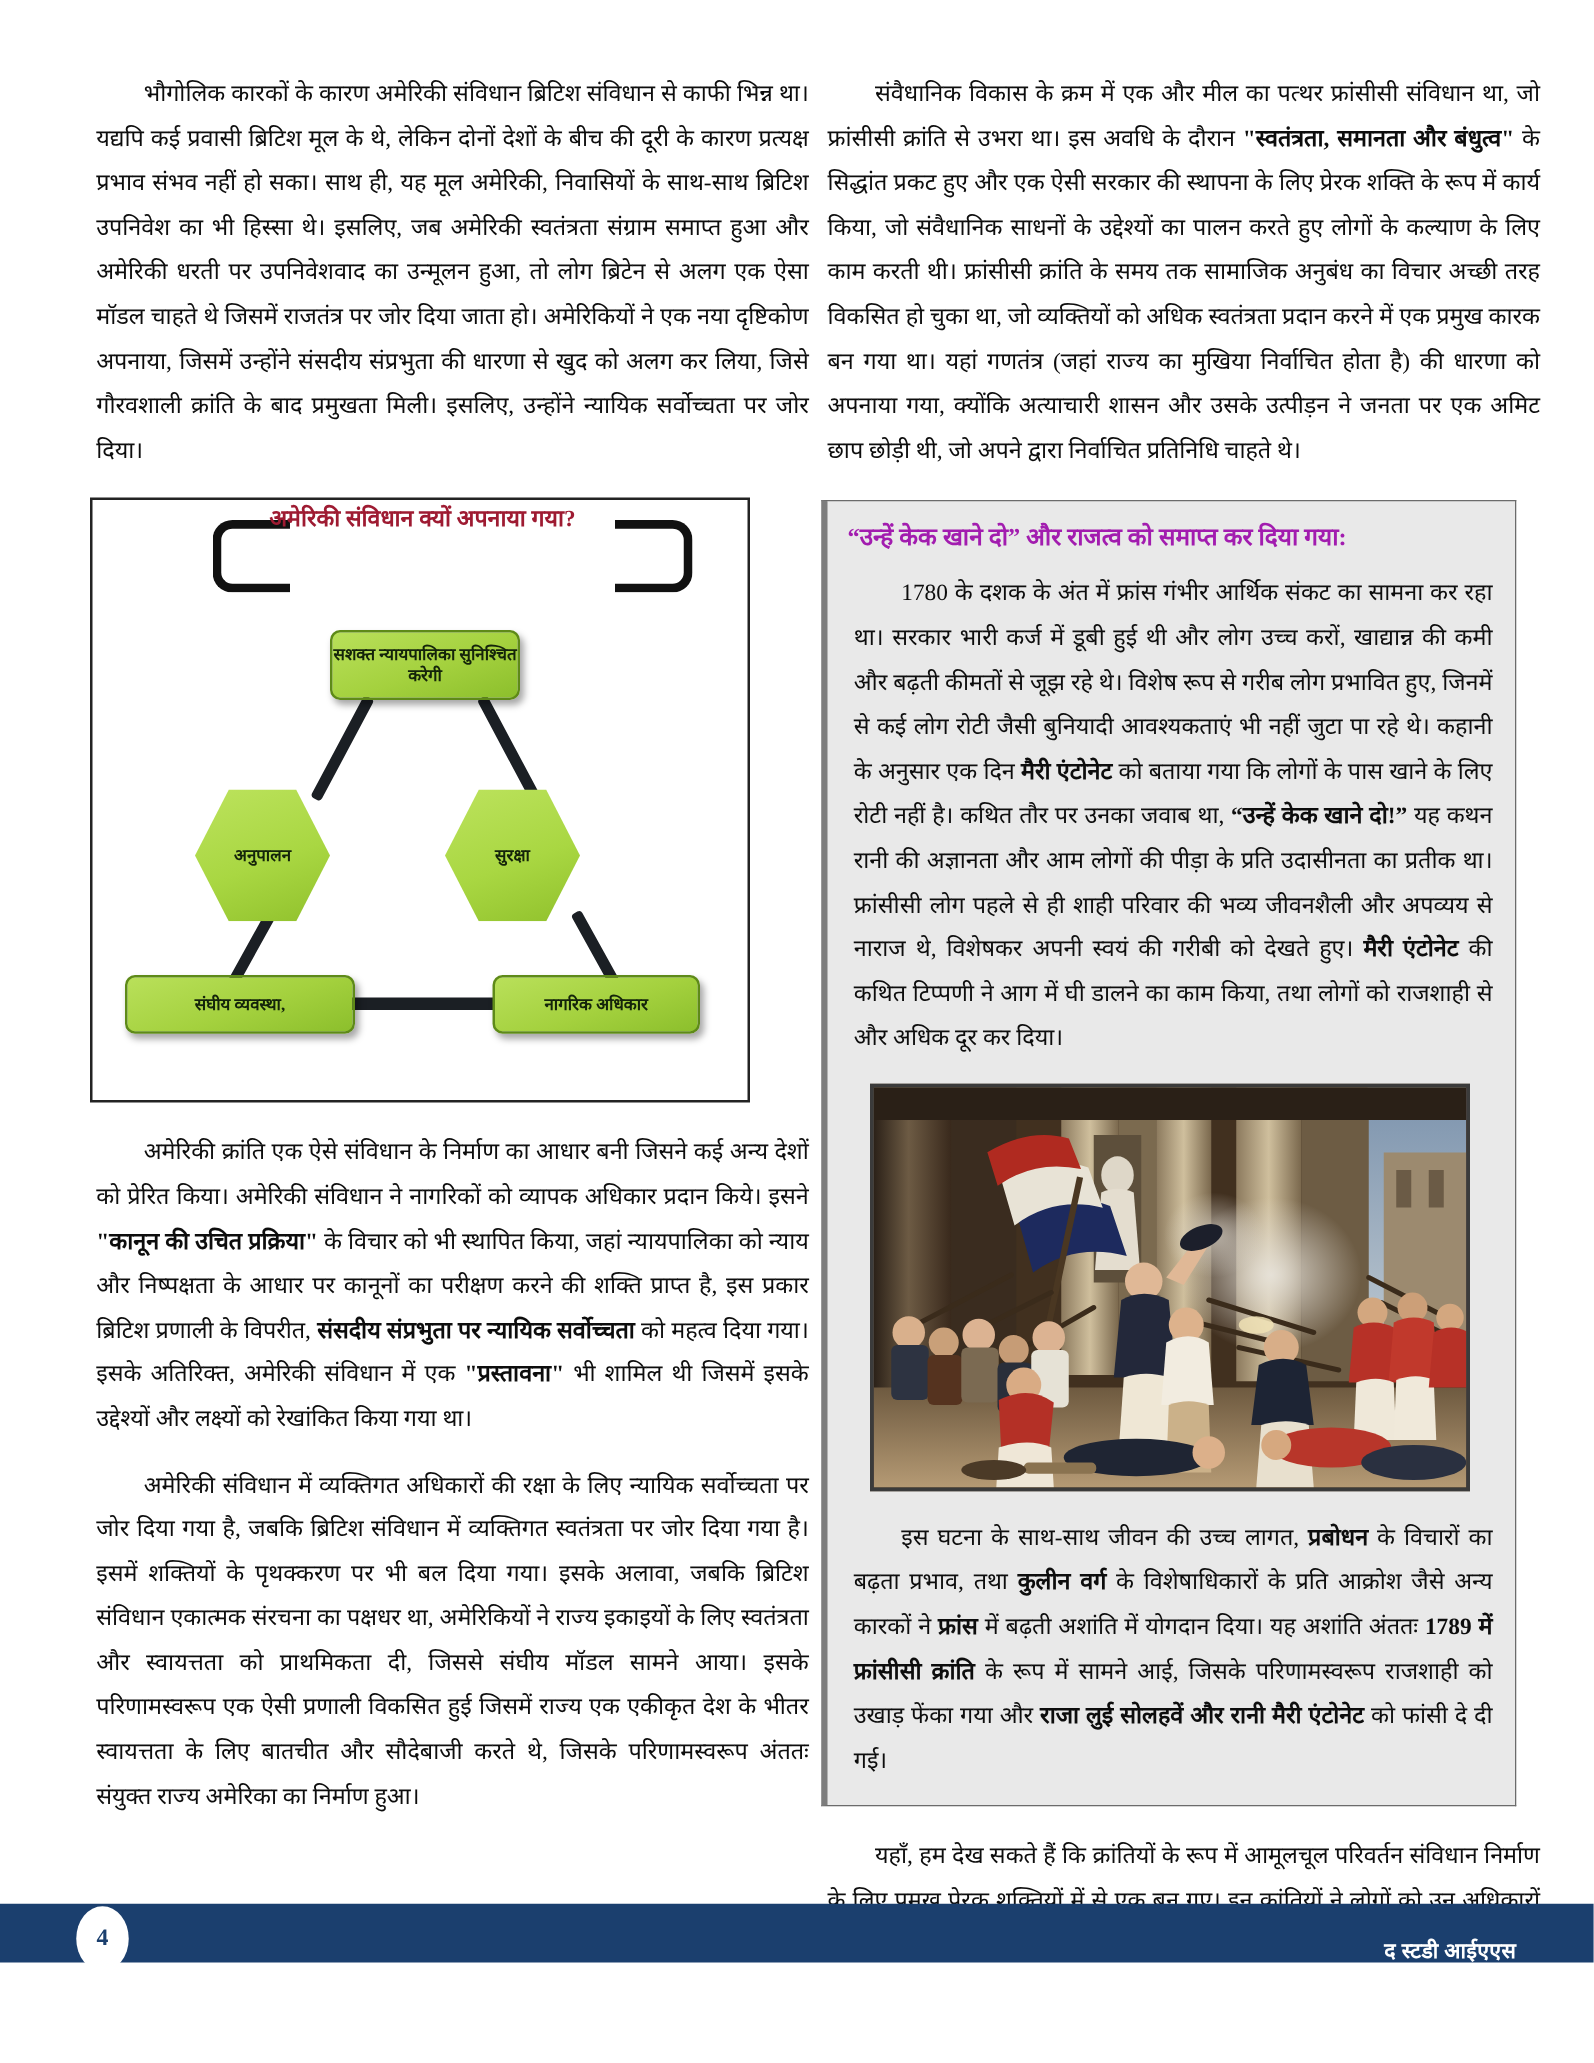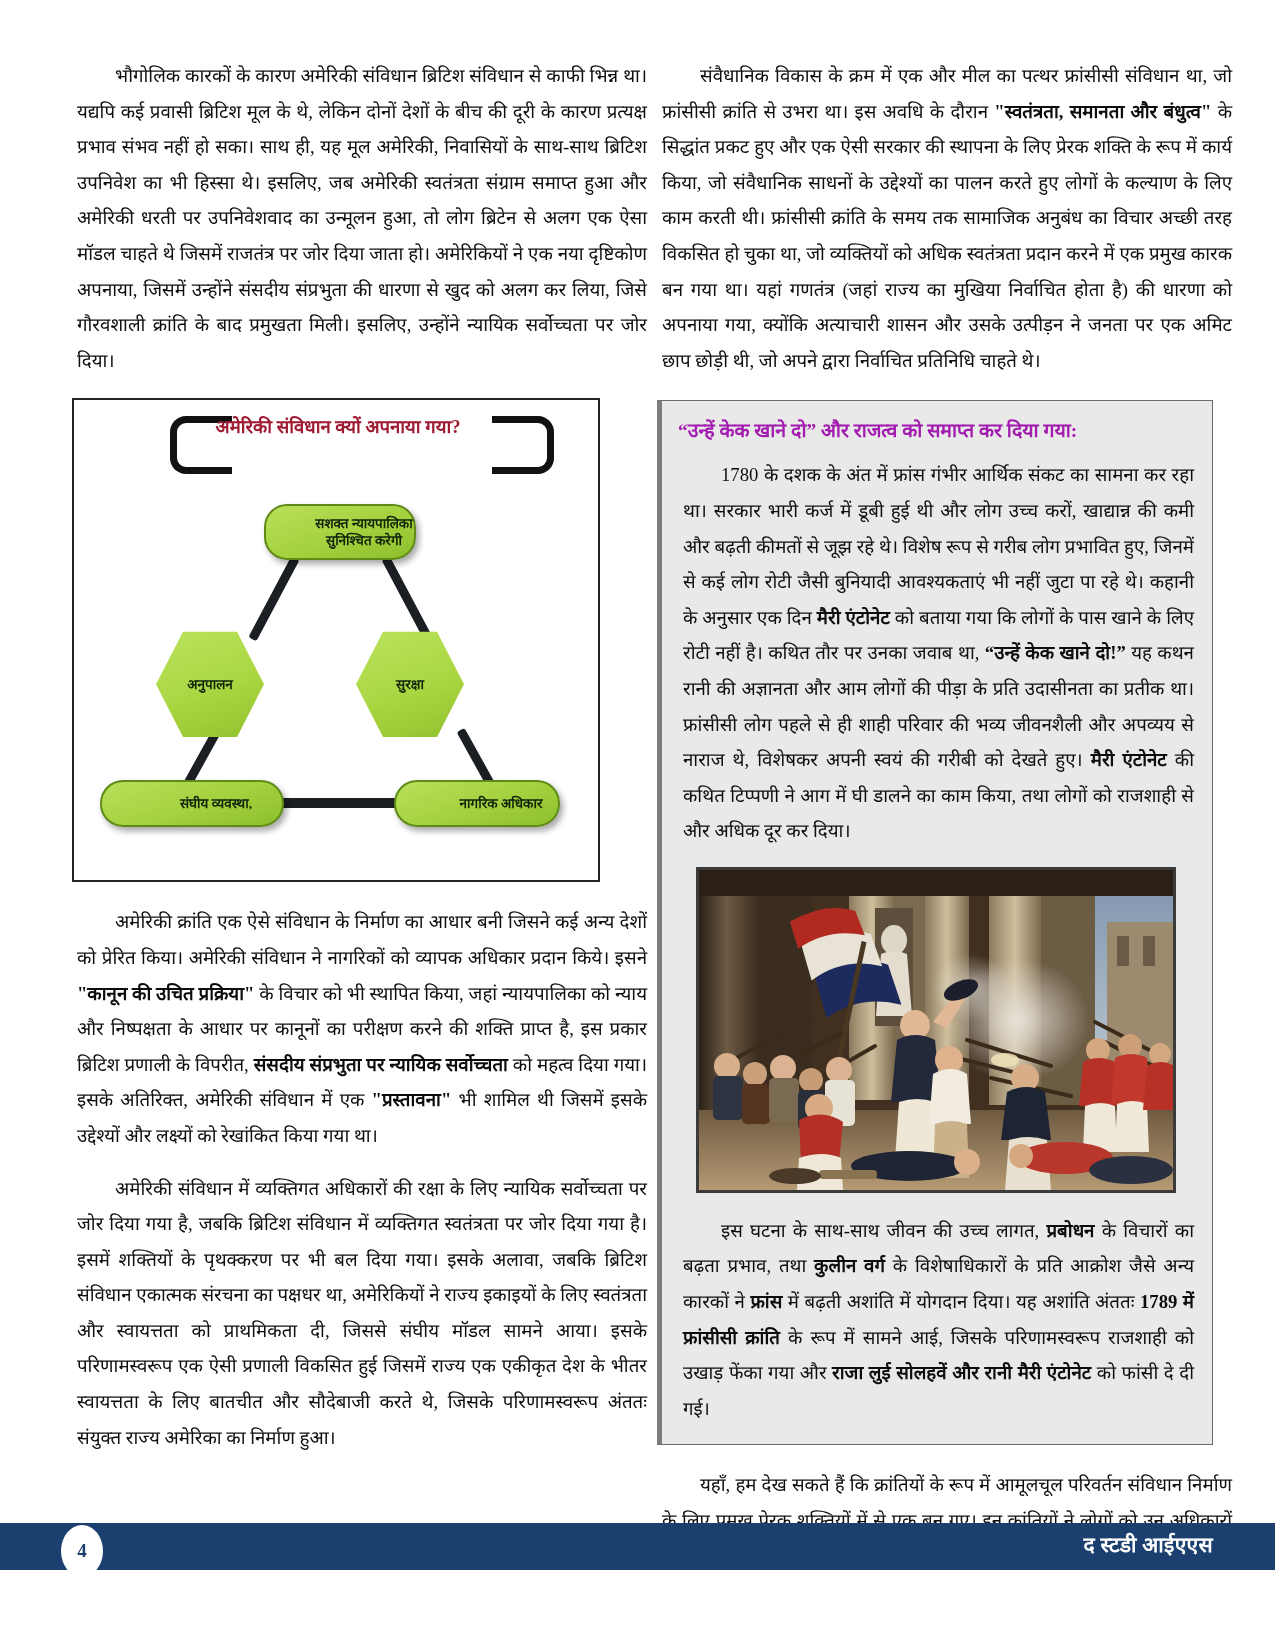--- a/index.html
+++ b/index.html
@@ -55,21 +55,21 @@
     width: 528px;
     height: 484px;
     border: 2.5px solid #232323;
     background: #ffffff;
     position: relative;
     overflow: hidden;
   }
 
   .dia-title {
     position: absolute;
-    top: 14px;
+    top: 3px;
     left: 0;
     width: 528px;
     text-align: center;
     color: #9e1b32;
     font-weight: bold;
     font-size: 18.5px;
     line-height: 26px;
     letter-spacing: 0px;
   }
   .dia-title span { display: block; }
@@ -92,21 +92,21 @@
     font-size: 13.5px;
     font-weight: bold;
     line-height: 17px;
     text-align: center;
     display: flex;
     align-items: center;
     justify-content: center;
     box-shadow: 3px 4px 6px rgba(0,0,0,0.35);
     z-index: 3;
   }
-  .node.rounded { border-radius: 23px; padding-left: 48px; }
+  .node.rounded { border-radius: 8px; }
   .node.hexy {
     border-radius: 18px;
     clip-path: polygon(25% 3%, 75% 3%, 100% 50%, 75% 97%, 25% 97%, 0% 50%);
     border: none;
     background: linear-gradient(160deg,#bde35e 0%, #a9d742 55%, #8fc02b 100%);
     box-shadow: 4px 5px 7px rgba(0,0,0,0.32);
   }
 
   #node-top    { left: 190px; top: 104px;  width: 152px; height: 56px; }
   #node-left   { left: 82px;  top: 228px;  width: 108px; height: 112px; justify-content: center; }
@@ -168,24 +168,24 @@
     align-items: center;
     justify-content: center;
     color: #1b3f6e;
     font-weight: bold;
     font-size: 19px;
     font-family: "Liberation Serif", "DejaVu Serif", serif;
   }
   .footer-brand {
     position: absolute;
     right: 62px;
-    bottom: 92px;
+    bottom: 79px;
     color: #ffffff;
     font-weight: bold;
-    font-size: 21px;
+    font-size: 17px;
     font-family: "Liberation Serif", "DejaVu Serif", serif;
     letter-spacing: 0.3px;
   }
 </style>
 </head>
 <body>
 
 <div class="page">
 
   <div class="columns">

